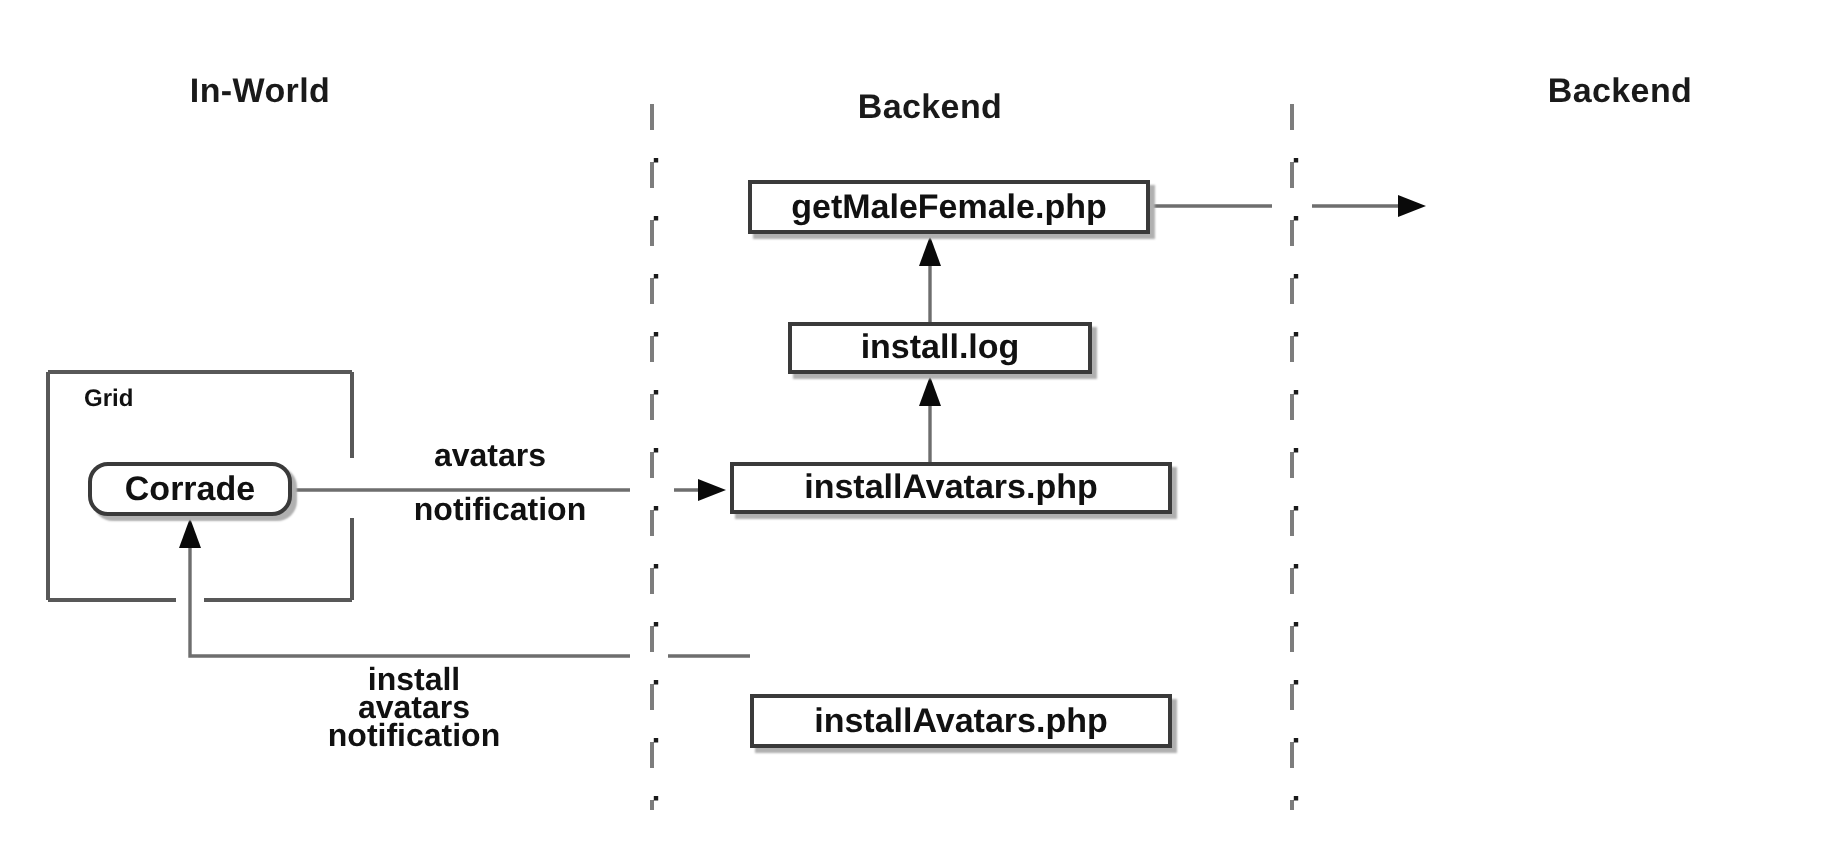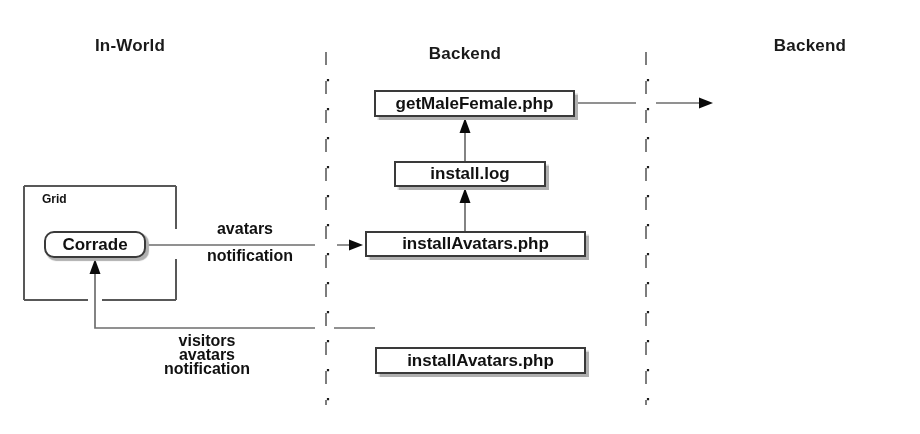--- a/index.html
+++ b/index.html
@@ -71,18 +71,18 @@
 
   <div class="node" style="left:365px;top:231px;width:221px;height:26px;">installAvatars.php</div>
 
   <div class="node" style="left:375px;top:315px;width:211px;height:27px;margin-top:32px;">installAvatars.php</div>
 
 
   <div class="edge-label" style="left:195px;top:222px;width:100px;">avatars</div>
   <div class="edge-label" style="left:190px;top:249px;width:120px;">notification</div>
 
   <div class="edge-label" style="left:147px;top:334px;width:120px;">
-    <div>visitors</div>
+    <div>install</div>
     <div>avatars</div>
     <div>notification</div>
   </div>
 
 </div>
 
 </body></html>

